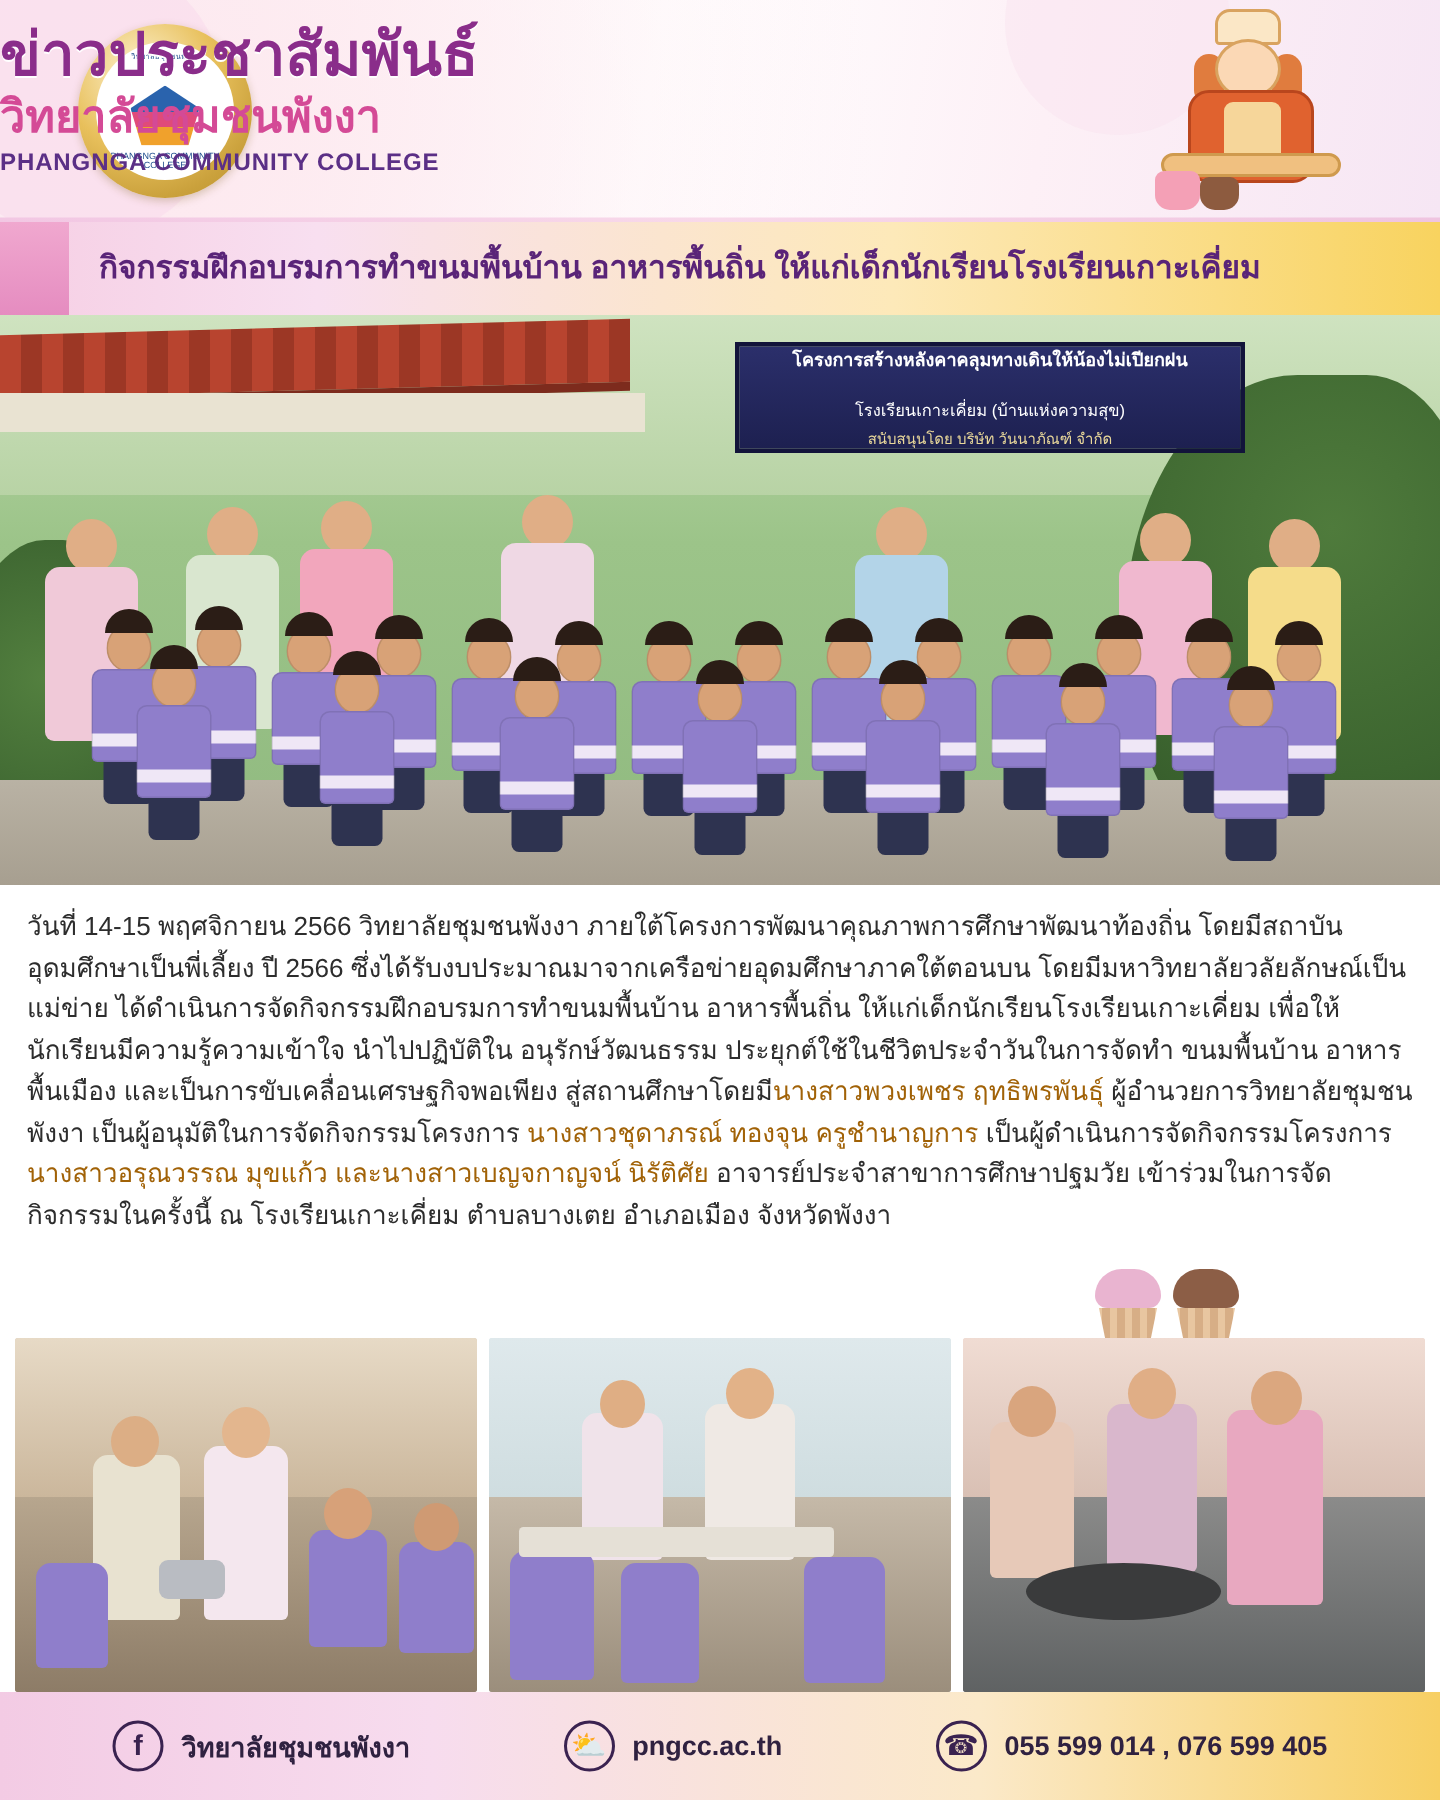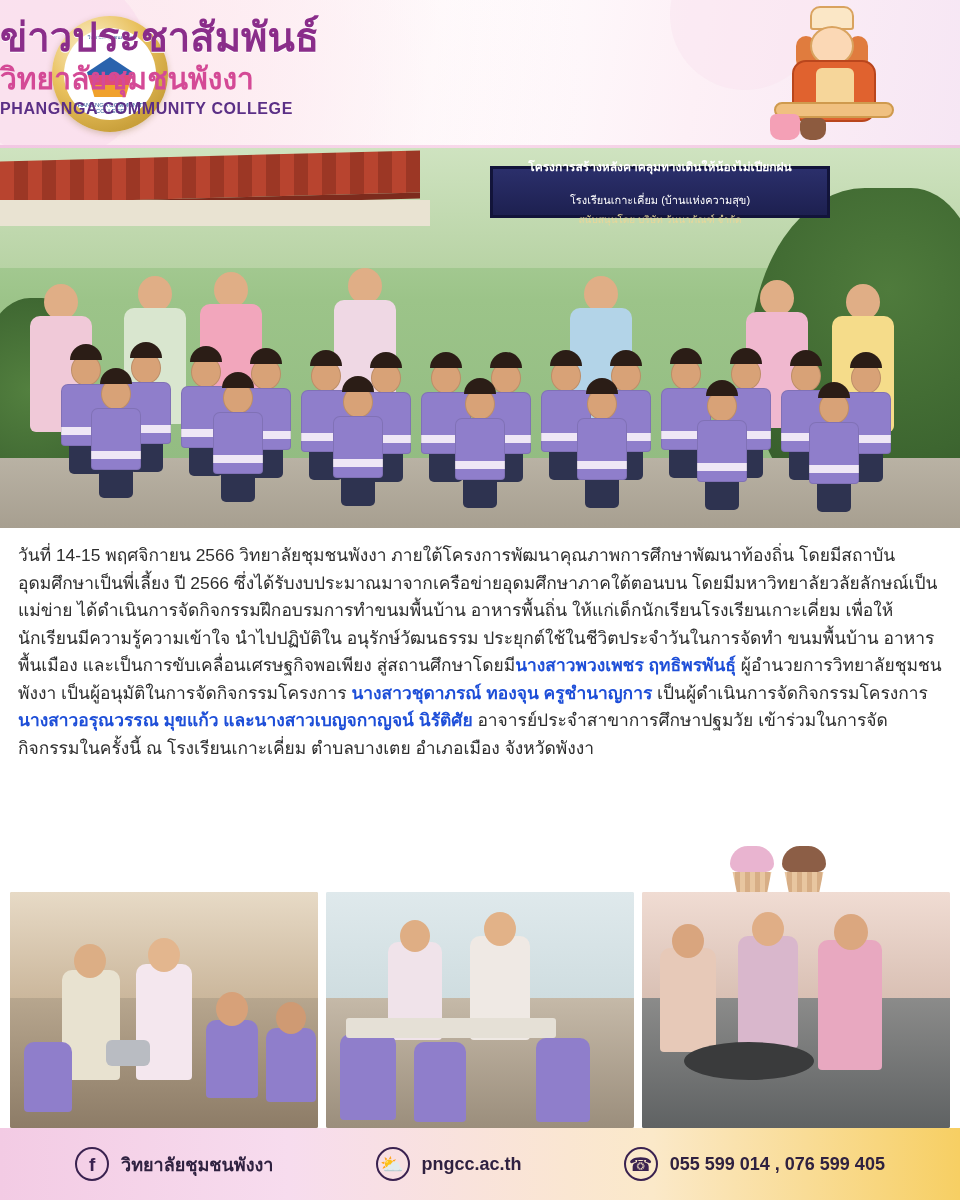--- a/index.html
+++ b/index.html
@@ -185,21 +185,21 @@
     position: absolute; right: -20px; top: 40px; width: 230px; height: 340px;
     background: radial-gradient(circle at 60% 30%, #4f7b3c 0%, #3d6630 60%, #2f5226 100%);
     border-radius: 50% 30% 40% 50%;
   }
   .hero-foliage-l {
     position: absolute; left: -30px; top: 150px; width: 120px; height: 230px;
     background: radial-gradient(circle at 50% 40%, #53803f 0%, #3c6430 70%);
     border-radius: 50% 40% 30% 50%;
   }
   .hero-banner {
-    position: absolute; left: 490px; top: 18px; width: 340px; height: 52px;
+    position: absolute; left: 490px; top: 18px; width: 340px; height: 74px;
     background: linear-gradient(180deg,#2b2f6b,#1d2050);
     border: 3px solid #12143a;
     display: flex; flex-direction: column; align-items: center; justify-content: center;
     padding: 21px 6px;
   }
   .hero-banner-l1 { color: #fff; font-size: 12px; font-weight: bold; }
   .hero-banner-l2 { color: #fff; font-size: 11px; margin-top: 15px; }
   .hero-banner-l3 { color: #e8d79a; font-size: 10px; margin-top: 3px; }
   .hero-ground {
     position: absolute; left: 0; right: 0; bottom: 0; height: 70px;
@@ -247,21 +247,21 @@
     position: relative;
     flex: 1 1 auto;
     padding: 14px 18px 8px 18px;
     background: #ffffff;
     font-size: 17.4px;
     line-height: 1.58;
     color: #2d2d2d;
     overflow: hidden;
   }
   .body-text p { text-indent: 0; }
-  .hl-pink { color: #1d4ed8; font-weight: bold; }
+  .hl-pink { color: #a16207; font-weight: normal; }
   .cupcakes {
     position: absolute; right: 120px; bottom: -6px; width: 110px; height: 64px;
   }
   .cupcake {
     position: absolute; bottom: 0; width: 44px;
   }
   .cc-top { height: 26px; border-radius: 22px 22px 10px 10px; }
   .cc-base {
     height: 26px;
     background: repeating-linear-gradient(90deg,#e8c6a0 0 5px,#d7ae86 5px 10px);
@@ -341,20 +341,23 @@
       <div class="chef-hair-r"></div>
       <div class="chef-head"></div>
       <div class="chef-body"></div>
       <div class="chef-apron"></div>
       <div class="chef-pin"></div>
       <div class="chef-cake1"></div>
       <div class="chef-cake2"></div>
     </div>
   </div>
 
+  <div class="headline-bar">
+    <div class="headline-text">กิจกรรมฝึกอบรมการทำขนมพื้นบ้าน อาหารพื้นถิ่น ให้แก่เด็กนักเรียนโรงเรียนเกาะเคี่ยม</div>
+  </div>
 
   <div class="hero">
     <div class="hero-sky"></div>
     <div class="hero-foliage-r"></div>
     <div class="hero-foliage-l"></div>
     <div class="hero-roof"></div>
     <div class="hero-awning"></div>
 
     <div class="hero-banner">
       <div class="hero-banner-l1">โครงการสร้างหลังคาคลุมทางเดินให้น้องไม่เปียกฝน</div>

